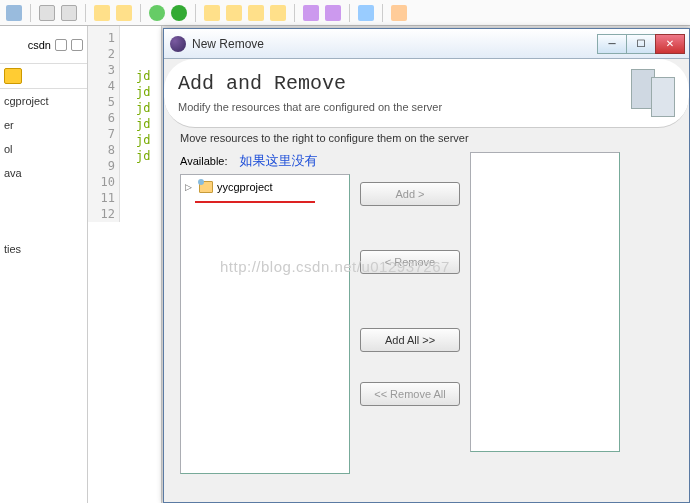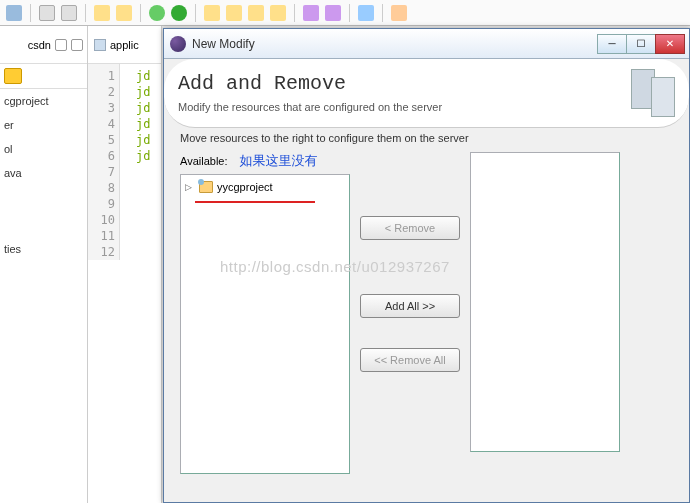--- a/index.html
+++ b/index.html
@@ -101,24 +101,20 @@
     <div>cgproject</div>
     <div>er</div>
     <div>ol</div>
     <div>ava</div>
     <div style="height:40px"></div>
     <div>ties</div>
   </div>
 </div>
 
 <div class="bg-mid">
-  <div class="bg-tab">
-    <span style="width:12px;height:12px;background:#cde;border:1px solid #9ab"></span>
-    <span>applic</span>
-  </div>
   <div style="display:flex;">
     <div class="gutter">
       <div>1</div>
         <div>2</div>
         <div>3</div>
         <div>4</div>
         <div>5</div>
         <div>6</div>
       <div>7</div>
         <div>8</div>
@@ -134,21 +130,21 @@
       <div style="color:#7a0">jd</div>
     <div style="color:#7a0">jd</div>
       <div style="color:#7a0">jd</div>
       <div style="color:#7a0">jd</div>
   </div>
 </div>
 
 <div class="dialog">
   <div class="titlebar">
     <span class="eclipse-ico"></span>
-    <span class="title">New Modify</span>
+    <span class="title">New Remove</span>
     <div class="winbtns">
       <div class="winbtn">
           <span>─</span>
         </div>
       <div class="winbtn">
           <span>☐</span>
         </div>
       <div class="winbtn close">
           <span>✕</span>
         </div>
@@ -179,20 +175,21 @@
           <div class="list-item">
             <span class="expand">▷</span>
             <span class="proj-ico"></span>
             <span>yycgproject</span>
           </div>
           <div class="underline-red"></div>
         </div>
       </div>
 
       <div class="btns">
+        <button class="btn" disabled="">Add &gt;</button>
         <div style="height:24px"></div>
         <button class="btn" disabled="">&lt; Remove</button>
         <div class="btn-gap"></div>
         <button class="btn">Add All &gt;&gt;</button>
         <div style="height:10px"></div>
         <button class="btn" disabled="">&lt;&lt; Remove All</button>
       </div>
 
       <div>
         <div class="listbox configbox"></div>

